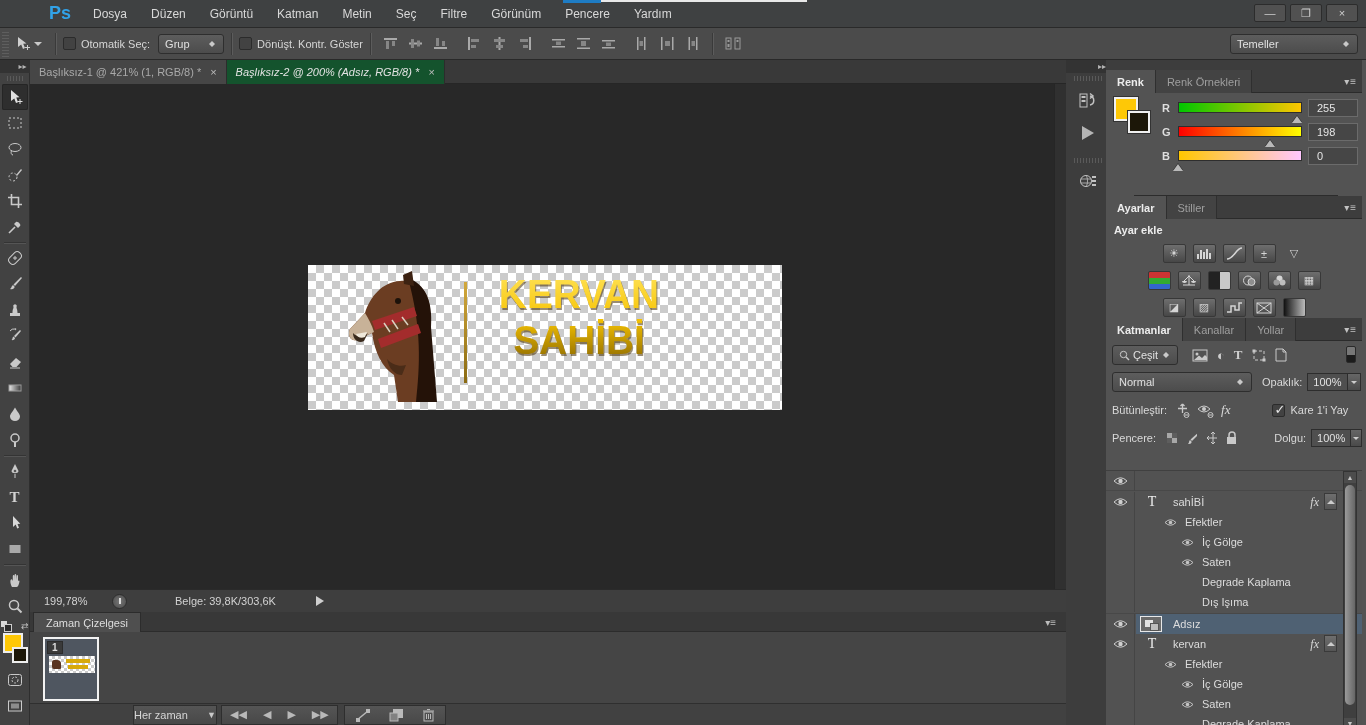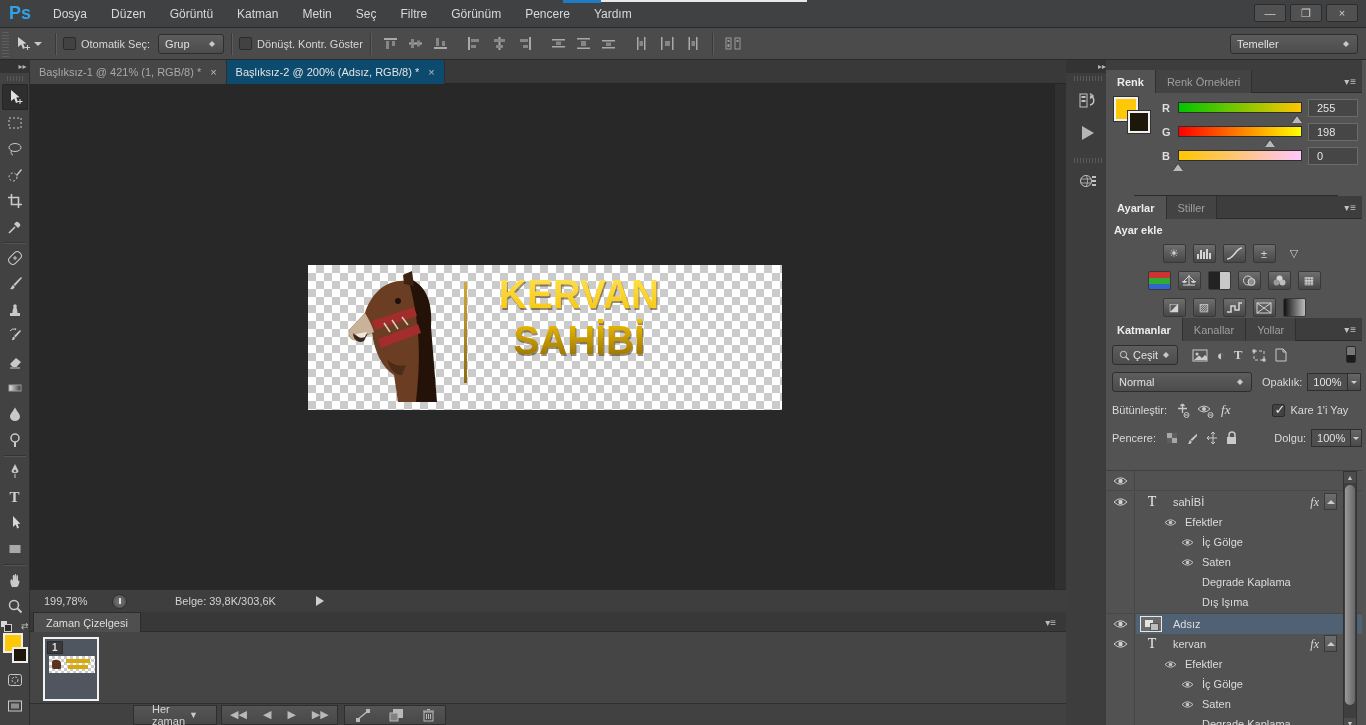--- a/index.html
+++ b/index.html
@@ -6,21 +6,21 @@
   html,body { width:1366px; height:725px; overflow:hidden; background:#282828;
     font-family:"Liberation Sans", sans-serif; -webkit-font-smoothing:antialiased; }
   .abs { position:absolute; }
   .app { position:relative; width:1366px; height:725px; background:#535353; }
 
   
   .titlebar { left:0; top:0; width:1366px; height:28px; background:#3f4142;
     border-bottom:1px solid #2a2a2a; display:flex; align-items:center; }
   .strip-blue { left:563px; top:0; width:38px; height:3px; background:#1e7cc4; }
   .strip-light { left:601px; top:0; width:206px; height:2px; background:#e9e9e9; }
-  .ps-logo { color:#31a2e8; font-weight:bold; font-size:18px; padding:0 10px 0 9px; letter-spacing:0; }
+  .ps-logo { color:#31a2e8; font-weight:bold; font-size:18px; padding:0 10px 0 9px; letter-spacing:0;margin-left:40px; }
   .menu-item { color:#d9d9d9; font-size:12px; padding:0 12px; height:28px; line-height:28px; cursor:default; }
   .win-controls { position:absolute; right:8px; top:4px; display:flex; gap:4px; }
   .win-btn { width:32px; height:18px; background:#515151; border:1px solid #2c2c2c; border-radius:2px;
     color:#cfcfcf; font-size:11px; display:flex; align-items:center; justify-content:center; }
 
   
   .optionsbar { left:0; top:28px; width:1366px; height:32px; background:#4b4b4b;
     border-bottom:1px solid #292929; display:flex; align-items:center; color:#d6d6d6; font-size:11px; }
   .ob-grip { width:7px; height:26px; margin-left:2px;
     background:repeating-linear-gradient(0deg,#5e5e5e 0 1px,transparent 1px 3px); }
@@ -54,21 +54,21 @@
   .swap-mini { position:absolute; right:0; top:0; color:#c0c0c0; font-size:9px; }
   .default-mini { position:absolute; left:0; top:0; width:10px; height:10px; }
   .default-mini::before{content:""; position:absolute; left:0; top:0; width:6px; height:6px; background:#d8d8d8;}
   .default-mini::after{content:""; position:absolute; left:3px; top:3px; width:6px; height:6px; background:#2a2a2a; border:1px solid #cfcfcf;}
 
   
   .docarea { left:30px; top:60px; width:1036px; height:665px; background:#282828; }
   .tabbar { left:0; top:0; width:1036px; height:24px; background:#393939; display:flex; border-bottom:1px solid #262626;}
   .doctab { height:24px; display:flex; align-items:center; padding:0 9px; font-size:11px; color:#a9a9a9;
     background:#464646; border-right:1px solid #2c2c2c; }
-  .doctab.active { background:#0c4a6e; color:#e3e3e3; }
+  .doctab.active { background:#14532d; color:#e3e3e3;font-style:italic; }
   .doctab .close { margin-left:9px; font-size:11px; color:#bdbdbd; }
   .canvas { left:0; top:24px; width:1036px; height:505px; background:#282828; overflow:hidden; }
   .vscroll { position:absolute; right:0; top:0; width:12px; height:505px; background:#303030; border-left:1px solid #262626; }
 
   .image { position:absolute; left:278px; top:181px; width:474px; height:145px;
     background:
       linear-gradient(45deg,#cbcbcb 25%,transparent 25%,transparent 75%,#cbcbcb 75%),
       linear-gradient(45deg,#cbcbcb 25%,#ffffff 25%,#ffffff 75%,#cbcbcb 75%);
     background-size:16px 16px; background-position:0 0,8px 8px; }
   .gold-divider { position:absolute; left:156px; top:17px; width:3px; height:101px;
@@ -104,21 +104,21 @@
       linear-gradient(45deg,#ccc 25%,#fff 25%,#fff 75%,#ccc 75%);
     background-size:6px 6px; background-position:0 0,3px 3px; }
   .ft-horse { position:absolute; left:3px; top:4px; width:9px; height:9px; background:#5a3421; border-radius:2px 4px 1px 2px; }
   .ft-line1 { position:absolute; left:17px; top:3px; width:24px; height:4px; background:#d8a90a; }
   .ft-line2 { position:absolute; left:19px; top:9px; width:20px; height:4px; background:#d8a90a; }
   .frame-delay { position:absolute; left:13px; top:91px; width:56px; height:14px; background:#50575f; color:#e2e2e2;
     font-size:10px; text-align:center; line-height:14px; }
   .tl-controls { position:absolute; left:0; top:91px; width:1036px; height:22px; background:#414141; border-top:1px solid #2f2f2f;
     display:flex; align-items:center; color:#d6d6d6; font-size:11px; }
   .tl-box { background:linear-gradient(#555,#484848); border:1px solid #2e2e2e; height:20px; display:flex; align-items:center; }
-  .tl-loop { margin-left:103px; width:84px; padding:0 18px; }
+  .tl-loop { margin-left:103px; width:84px; padding:0 0; }
   .tl-play { margin-left:4px; padding:0 8px; gap:16px; }
   .tl-gly { color:#b9b9b9; font-size:11px; }
   .tl-icons { margin-left:6px; padding:0 10px; gap:18px; }
 
   
   .minidock { left:1066px; top:60px; width:44px; height:665px; background:#3d3d3d; border-right:1px solid #2a2a2a; }
   .md-top { position:absolute; left:0; top:0; width:44px; height:13px; background:#333; color:#b5b5b5;
     font-size:8px; text-align:right; padding-right:4px; line-height:13px; }
   .md-grip { position:absolute; left:8px; width:28px; height:5px;
     background:repeating-linear-gradient(90deg,#5a5a5a 0 1px,transparent 1px 3px); }

